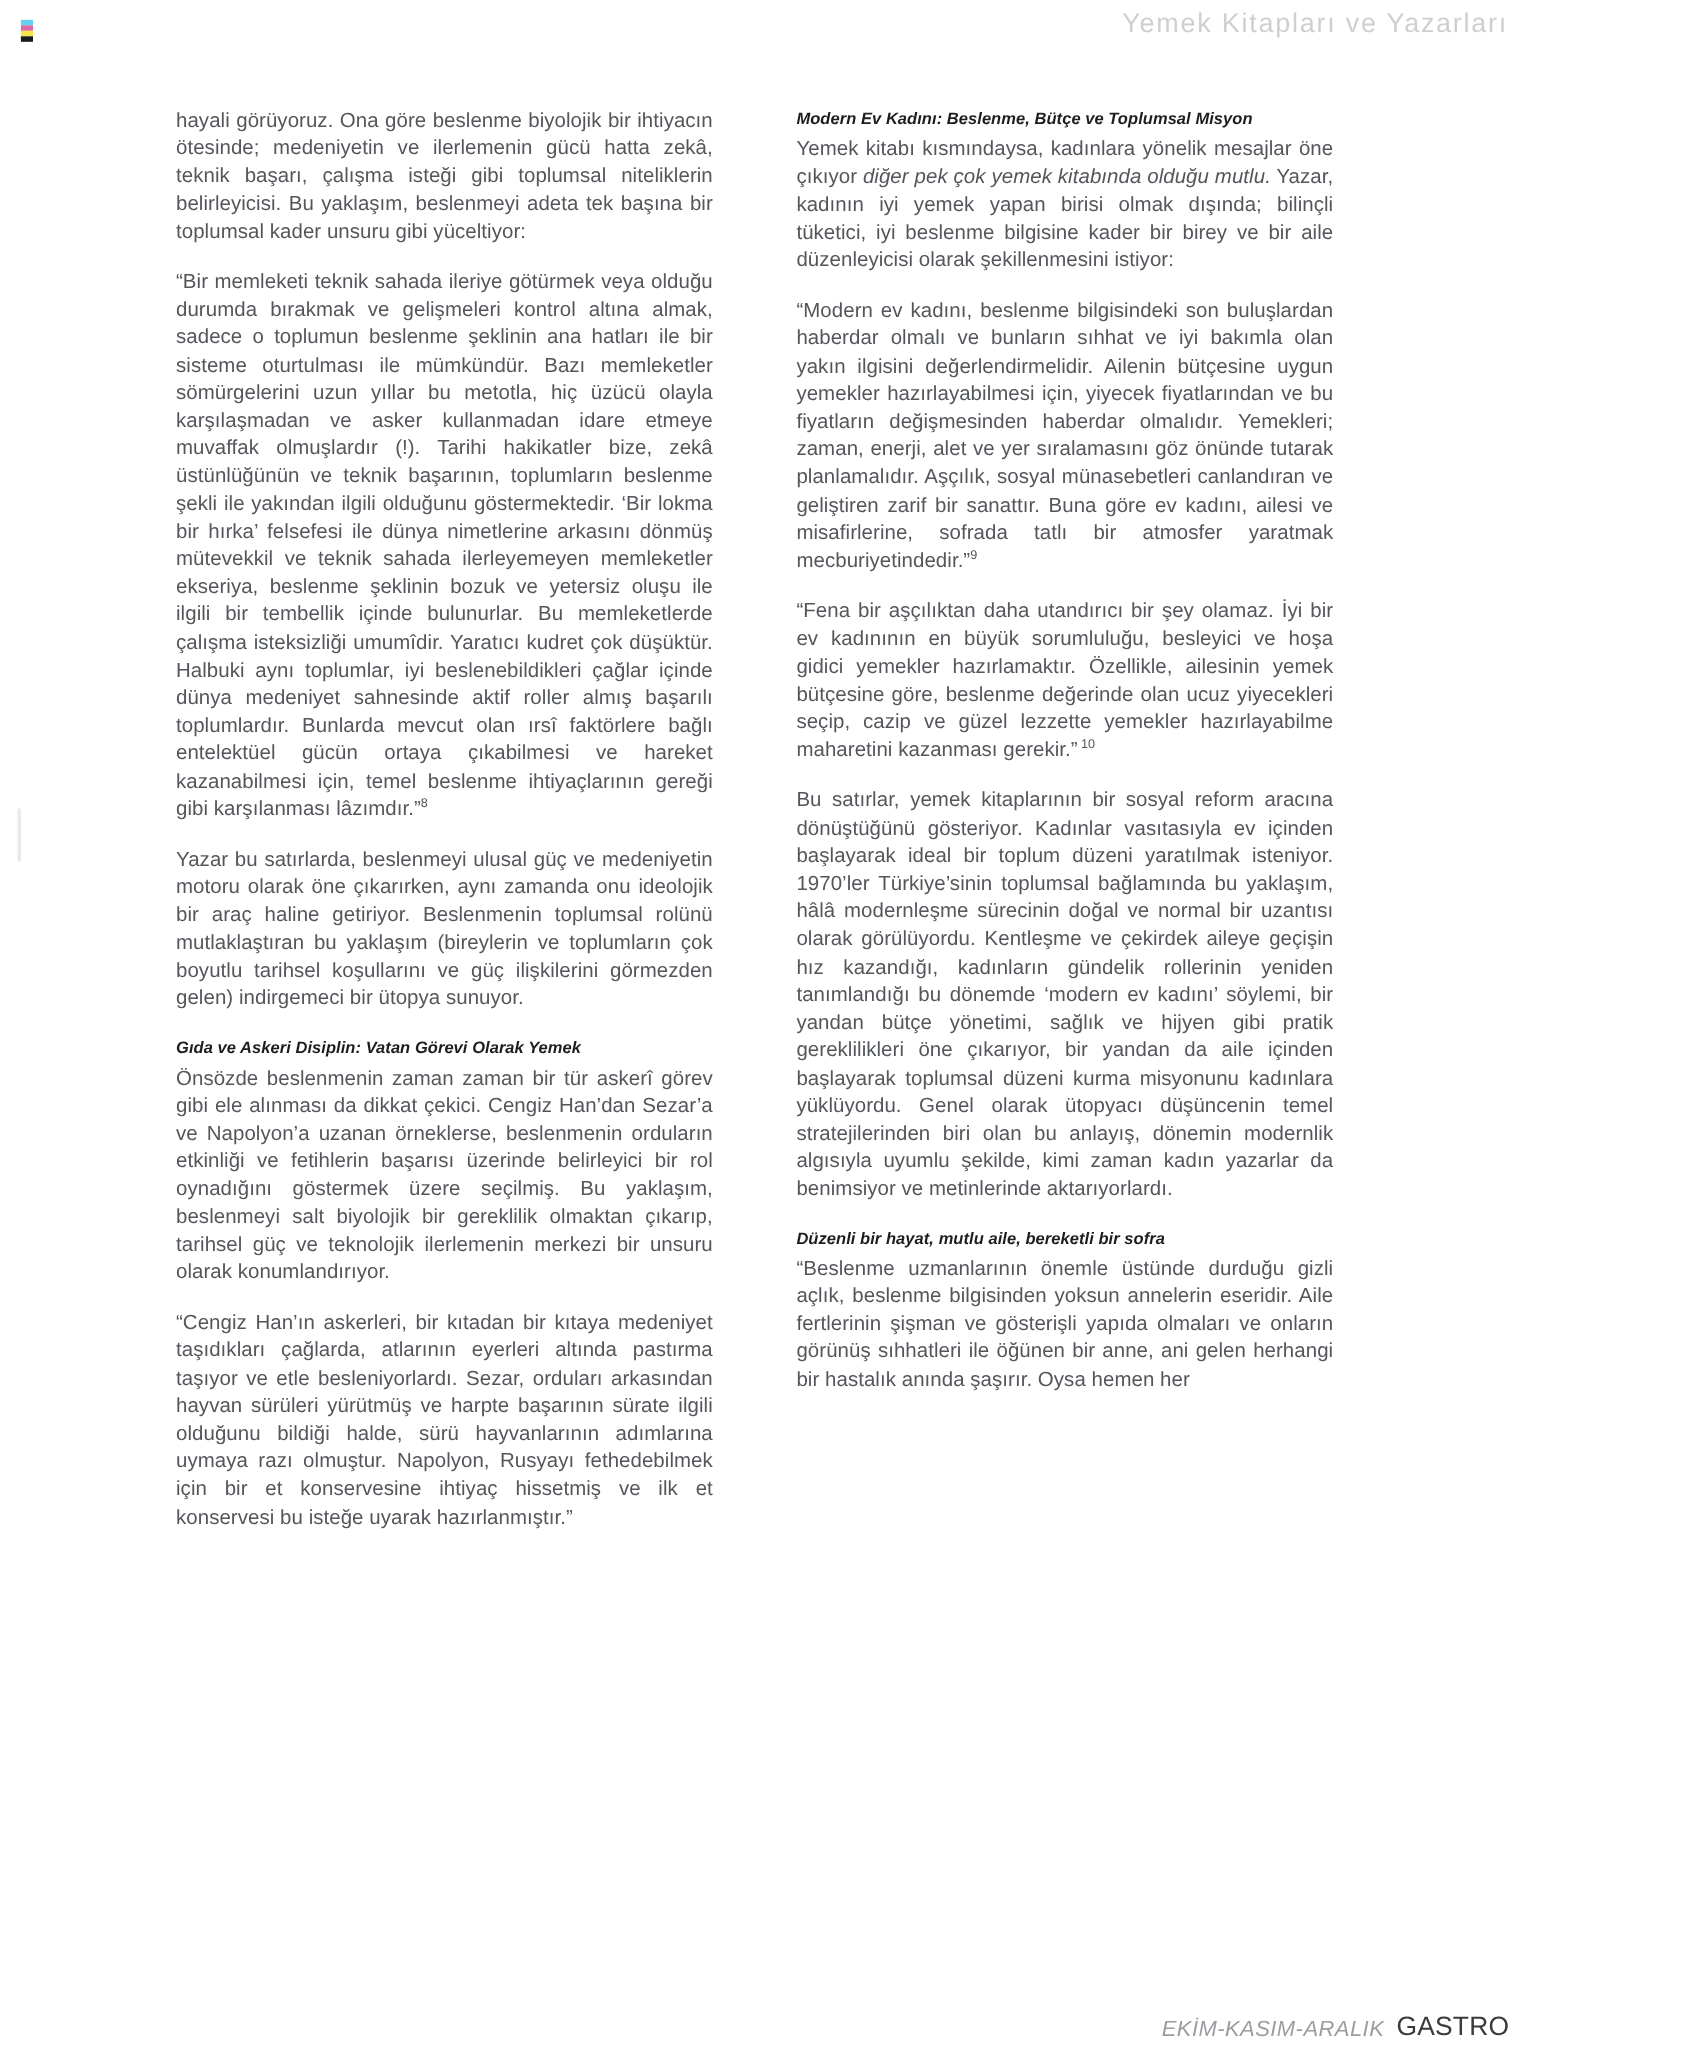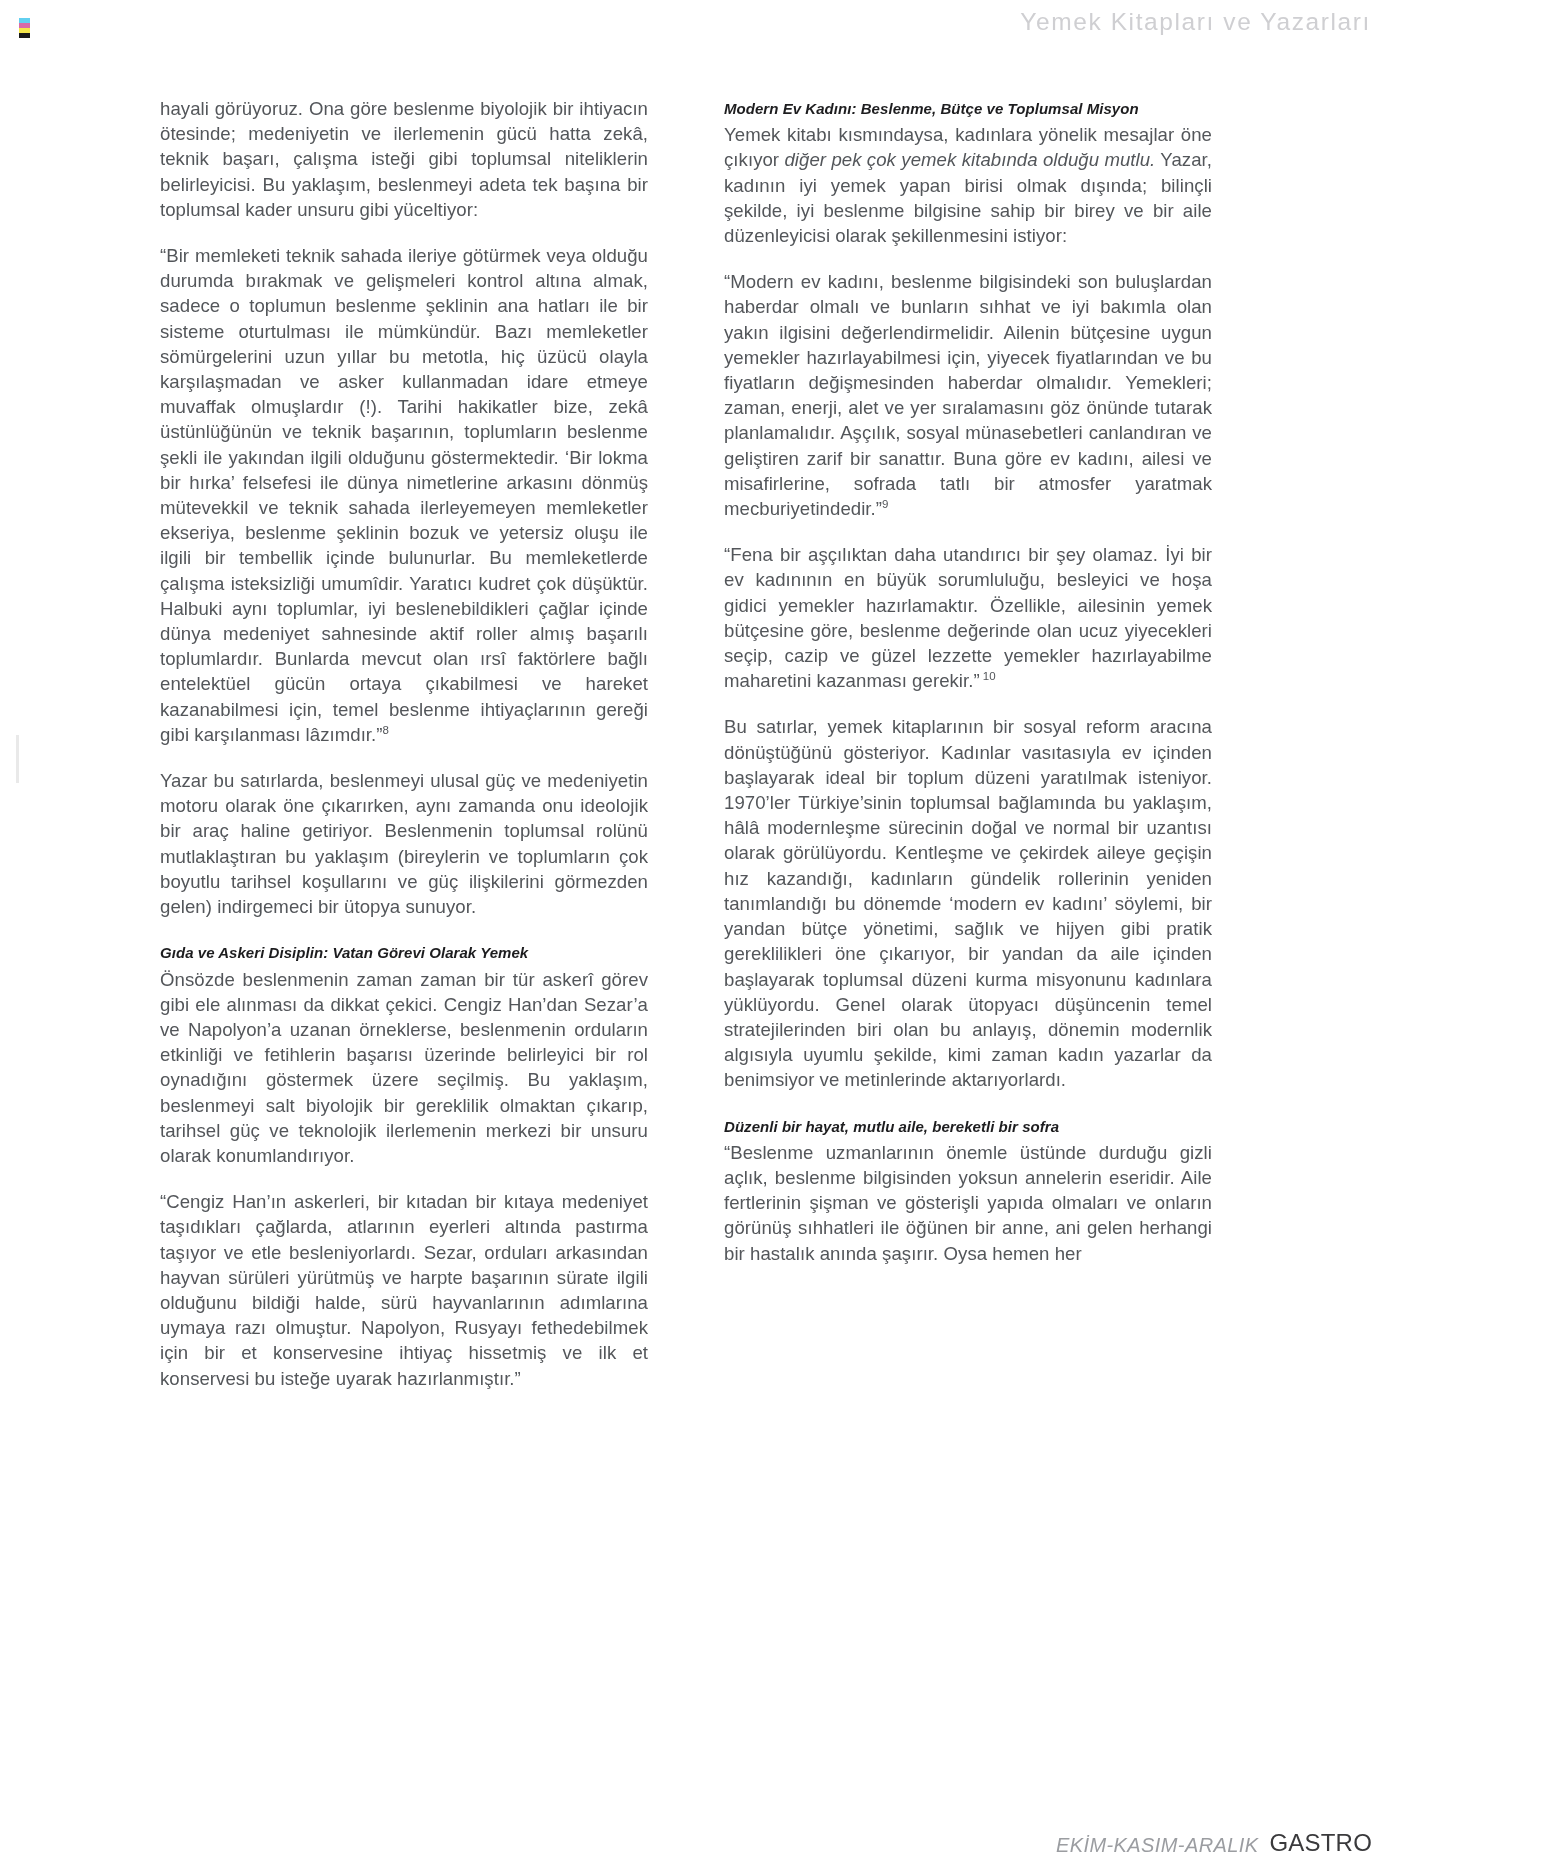--- a/index.html
+++ b/index.html
@@ -160,21 +160,21 @@
       <p class="body">Önsözde beslenmenin zaman zaman bir tür askerî görev gibi ele alınması da dikkat çekici. Cengiz Han’dan Sezar’a ve Napolyon’a uzanan örneklerse, beslenmenin orduların etkinliği ve fetihlerin başarısı üzerinde belirleyici bir rol oynadığını göstermek üzere seçilmiş. Bu yaklaşım, beslenmeyi salt biyolojik bir gereklilik olmaktan çıkarıp, tarihsel güç ve teknolojik ilerlemenin merkezi bir unsuru olarak konumlandırıyor.</p>
 
       <p class="body">“Cengiz Han’ın askerleri, bir kıtadan bir kıtaya medeniyet taşıdıkları çağlarda, atlarının eyerleri altında pastırma taşıyor ve etle besleniyorlardı. Sezar, orduları arkasından hayvan sürüleri yürütmüş ve harpte başarının sürate ilgili olduğunu bildiği halde, sürü hayvanlarının adımlarına uymaya razı olmuştur. Napolyon, Rusyayı fethedebilmek için bir et konservesine ihtiyaç hissetmiş ve ilk et konservesi bu isteğe uyarak hazırlanmıştır.”</p>
 
     </div>
 
     <div class="col">
 
       <h2 class="sub">Modern Ev Kadını: Beslenme, Bütçe ve Toplumsal Misyon</h2>
 
-      <p class="body"><span>Yemek kitabı kısmındaysa, kadınlara yönelik mesajlar öne çıkıyor </span><span class="it">diğer pek çok yemek kitabında olduğu mutlu.</span><span> Yazar, kadının iyi yemek yapan birisi olmak dışında; bilinçli şekilde, iyi beslenme bilgisine sahip bir birey ve bir aile düzenleyicisi olarak şekillenmesini istiyor:</span></p>
+      <p class="body"><span>Yemek kitabı kısmındaysa, kadınlara yönelik mesajlar öne çıkıyor </span><span class="it">diğer pek çok yemek kitabında olduğu mutlu.</span><span> Yazar, kadının iyi yemek yapan birisi olmak dışında; bilinçli tüketici, iyi beslenme bilgisine kader bir birey ve bir aile düzenleyicisi olarak şekillenmesini istiyor:</span></p>
 
       <p class="body"><span>“Modern ev kadını, beslenme bilgisindeki son buluşlardan haberdar olmalı ve bunların sıhhat ve iyi bakımla olan yakın ilgisini değerlendirmelidir. Ailenin bütçesine uygun yemekler hazırlayabilmesi için, yiyecek fiyatlarından ve bu fiyatların değişmesinden haberdar olmalıdır. Yemekleri; zaman, enerji, alet ve yer sıralamasını göz önünde tutarak planlamalıdır. Aşçılık, sosyal münasebetleri canlandıran ve geliştiren zarif bir sanattır. Buna göre ev kadını, ailesi ve misafirlerine, sofrada tatlı bir atmosfer yaratmak mecburiyetindedir.”</span><sup>9</sup></p>
 
       <p class="body"><span>“Fena bir aşçılıktan daha utandırıcı bir şey olamaz. İyi bir ev kadınının en büyük sorumluluğu, besleyici ve hoşa gidici yemekler hazırlamaktır. Özellikle, ailesinin yemek bütçesine göre, beslenme değerinde olan ucuz yiyecekleri seçip, cazip ve güzel lezzette yemekler hazırlayabilme maharetini kazanması gerekir.”</span><sup class="gap">10</sup></p>
 
       <p class="body">Bu satırlar, yemek kitaplarının bir sosyal reform aracına dönüştüğünü gösteriyor. Kadınlar vasıtasıyla ev içinden başlayarak ideal bir toplum düzeni yaratılmak isteniyor. 1970’ler Türkiye’sinin toplumsal bağlamında bu yaklaşım, hâlâ modernleşme sürecinin doğal ve normal bir uzantısı olarak görülüyordu. Kentleşme ve çekirdek aileye geçişin hız kazandığı, kadınların gündelik rollerinin yeniden tanımlandığı bu dönemde ‘modern ev kadını’ söylemi, bir yandan bütçe yönetimi, sağlık ve hijyen gibi pratik gereklilikleri öne çıkarıyor, bir yandan da aile içinden başlayarak toplumsal düzeni kurma misyonunu kadınlara yüklüyordu. Genel olarak ütopyacı düşüncenin temel stratejilerinden biri olan bu anlayış, dönemin modernlik algısıyla uyumlu şekilde, kimi zaman kadın yazarlar da benimsiyor ve metinlerinde aktarıyorlardı.</p>
 
       <h2 class="sub spaced-before">Düzenli bir hayat, mutlu aile, bereketli bir sofra</h2>
 
 

